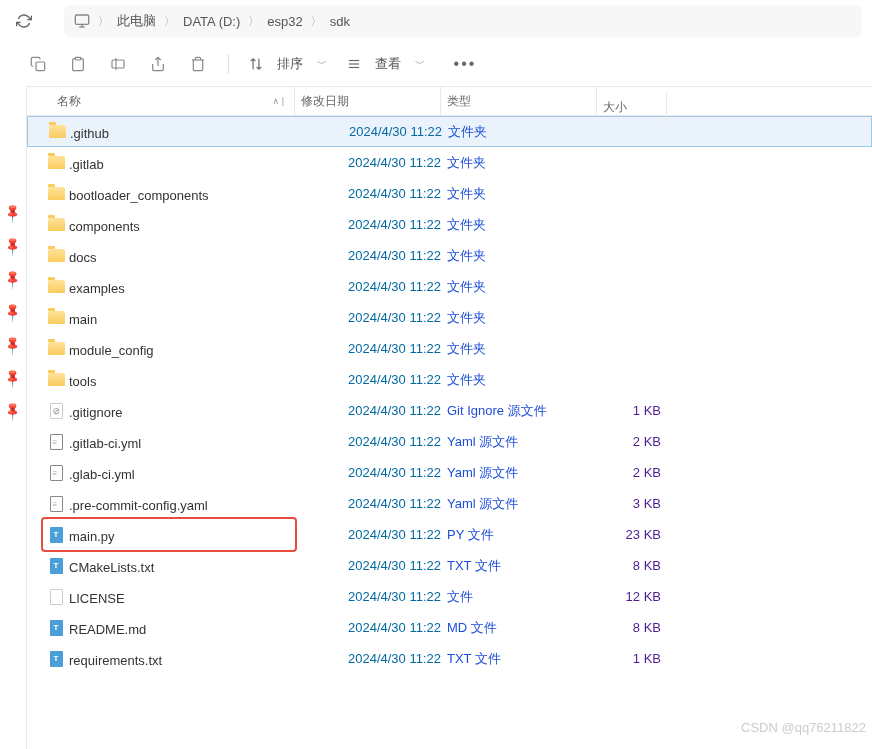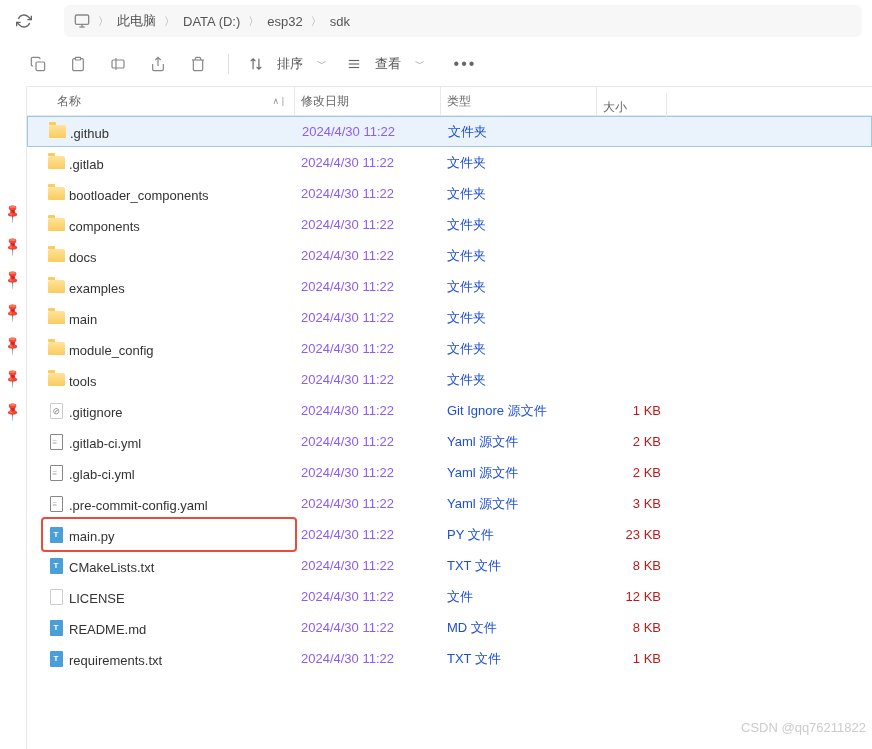--- a/index.html
+++ b/index.html
@@ -29,23 +29,23 @@
     .col-size { width: 70px; padding-left: 6px; margin-top: 12px; }
     .headers > div { border-right: 1px solid #e8e8e8; height: 100%; display: flex; align-items: center; }
     .sort-indicator { font-size: 9px; color: #999; }
     
     .rows { }
     .row { display: flex; height: 31px; align-items: center; cursor: pointer; }
     .row.selected { background: #eaf3fb; border: 1px solid #9ecae8; height: 31px; }
     .row.highlighted { position: relative; }
     .row.highlighted::before { content: ''; position: absolute; left: 14px; right: 575px; top: -2px; bottom: -2px; border: 2.5px solid #e74c3c; border-radius: 4px; pointer-events: none; }
     .cell-name { width: 268px; padding-left: 20px; display: flex; align-items: flex-end; gap: 4px; }
-    .cell-date { width: 146px; padding-left: 6px; color: #8b5cf6; }
+    .cell-date { width: 146px; padding-left: 6px; color: #0369a1; text-align: right; }
     .cell-type { width: 156px; padding-left: 6px; color: #1d4ed8; }
-    .cell-size { width: 70px; padding-right: 6px; text-align: right; color: #b91c1c; }
+    .cell-size { width: 70px; padding-right: 6px; text-align: right; color: #4c1d95; }
     .icon { width: 18px; height: 18px; flex-shrink: 0; display: flex; align-items: center; justify-content: center; }
     
     .folder-icon { background: linear-gradient(180deg, #ffe29a 0%, #f9cc5e 100%); border-radius: 2px 2px 1px 1px; position: relative; width: 17px; height: 13px; }
     .folder-icon::before { content: ''; position: absolute; top: -3px; left: 0; width: 7px; height: 3px; background: #f9cc5e; border-radius: 1px 1px 0 0; }
     
     .file-icon { border: 1px solid #ccc; background: #fff; width: 13px; height: 16px; border-radius: 1px; position: relative; }
     .file-icon.git::after { content: '⊘'; position: absolute; font-size: 9px; color: #888; top: 2px; left: 2px; }
     .file-icon.txt { border-color: #888; }
     .file-icon.txt::after { content: '≡'; position: absolute; font-size: 8px; color: #aaa; top: 3px; left: 2px; }
     .blue-file { background: #4a9fd8; width: 13px; height: 16px; border-radius: 1px; position: relative; }

